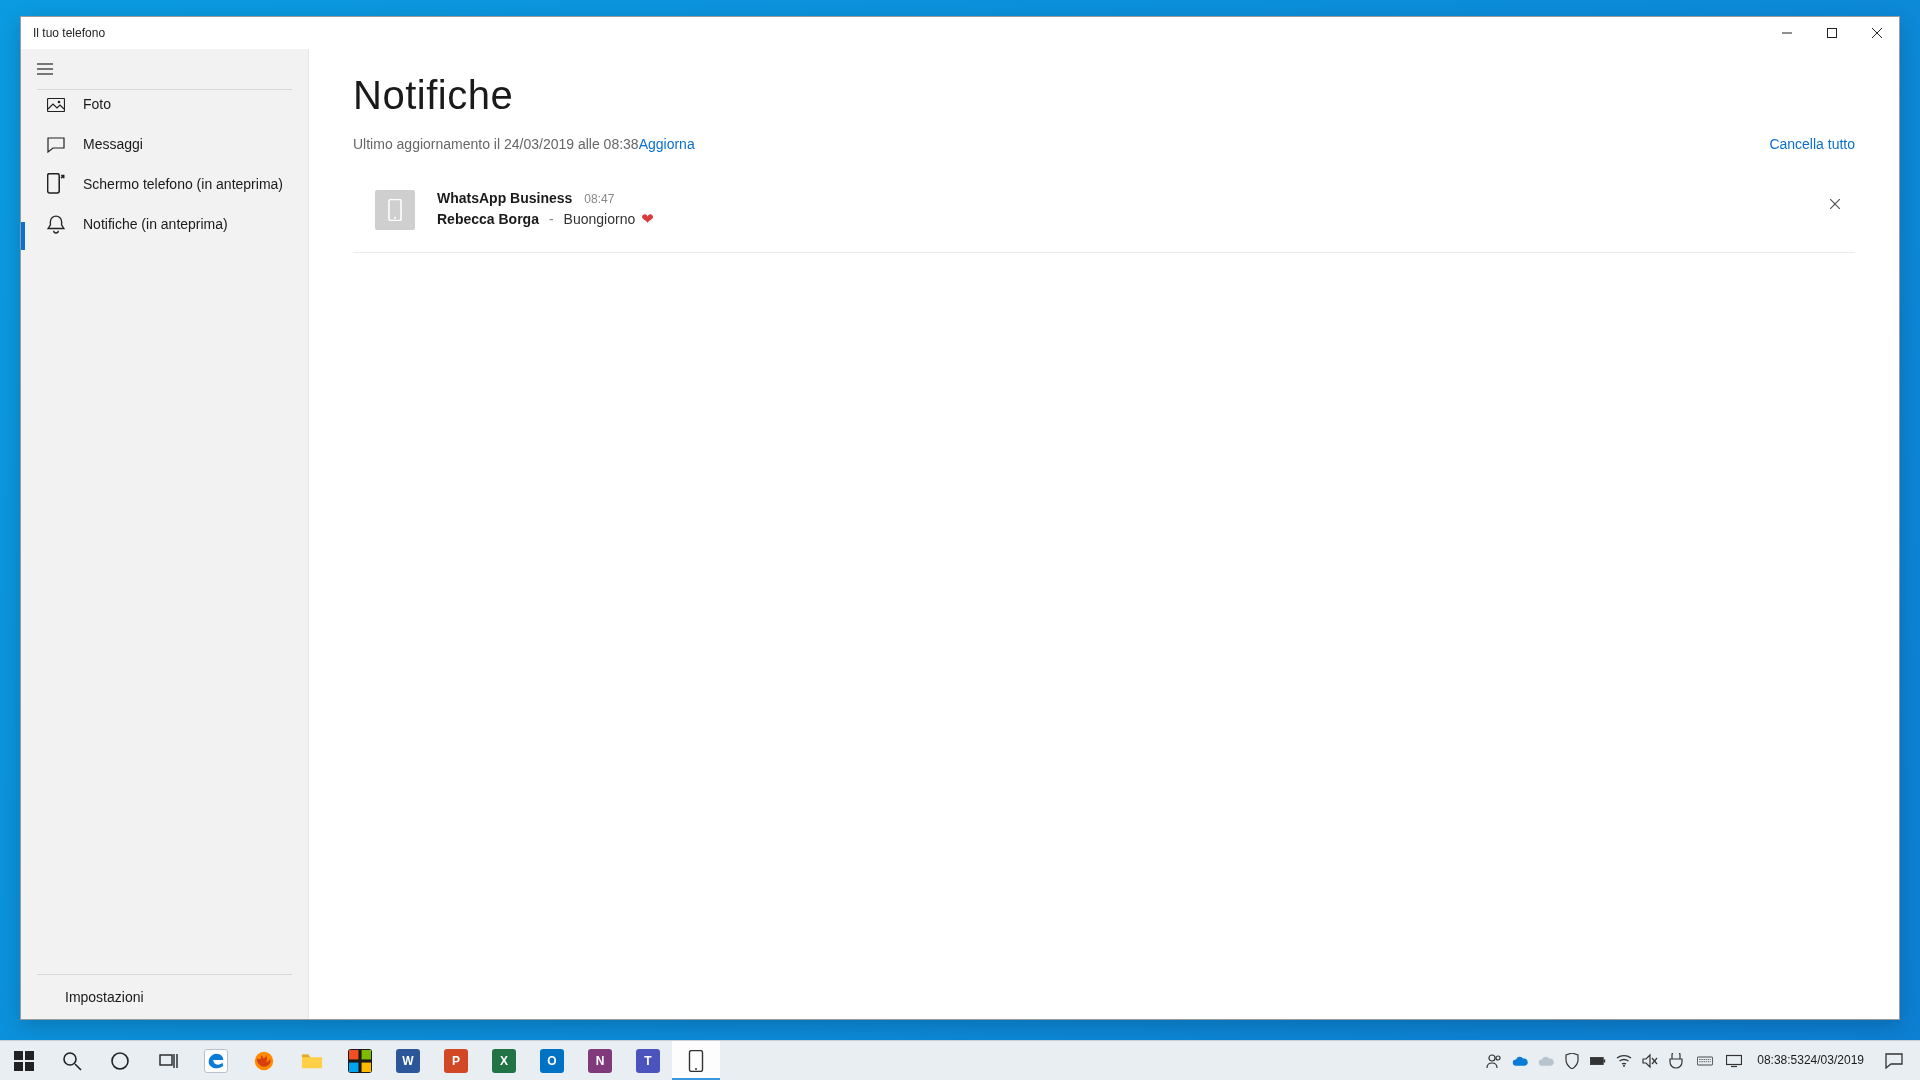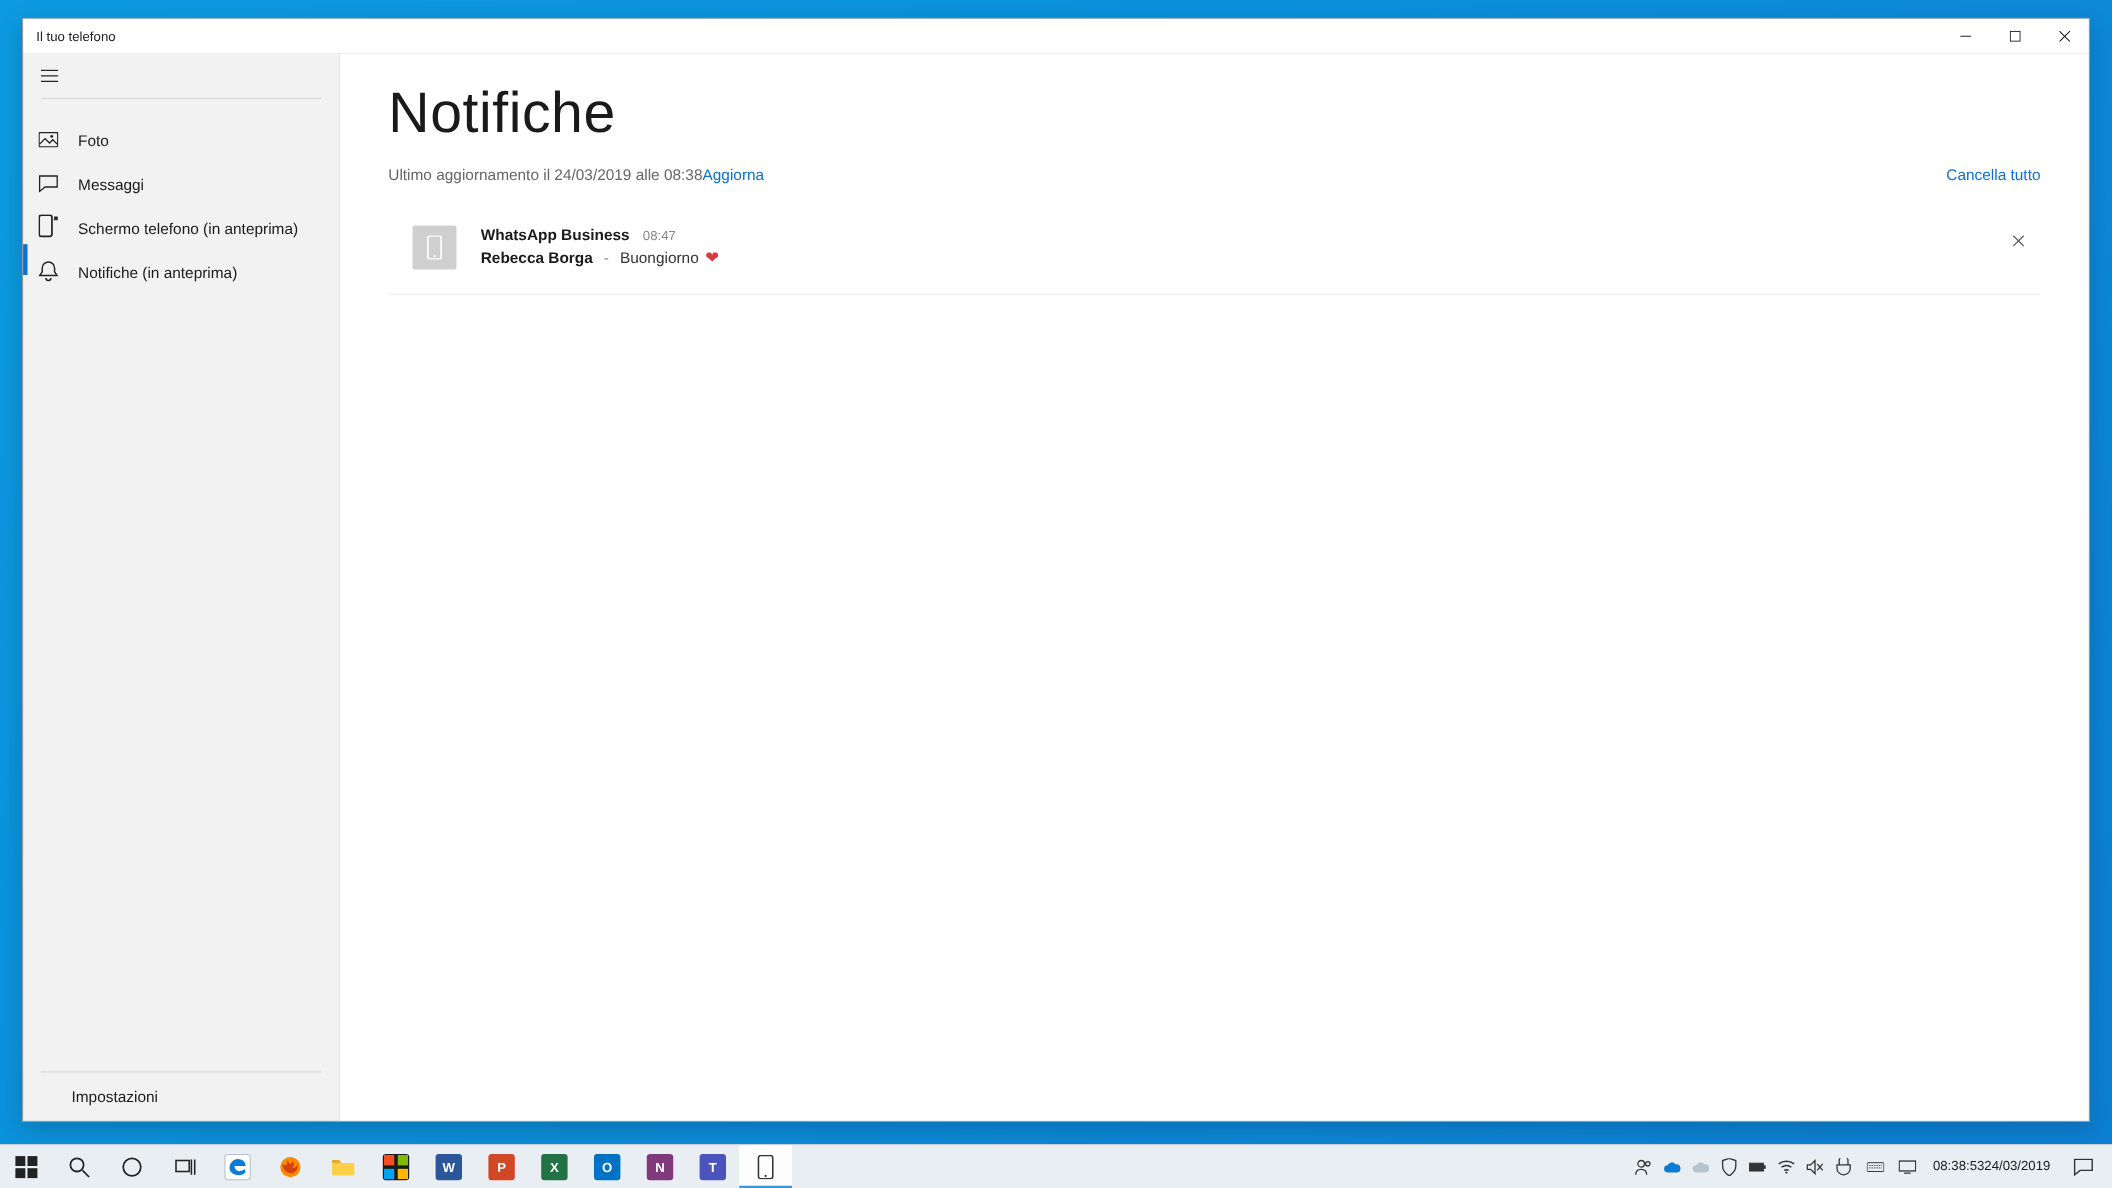--- a/index.html
+++ b/index.html
@@ -3,21 +3,21 @@
 <meta charset="utf-8">
 <style>
 * { margin: 0; padding: 0; box-sizing: border-box; font-family: "Segoe UI", sans-serif; }
 body {
   width: 1920px; height: 1080px;
   background: linear-gradient(135deg, #0b9be0 0%, #0d7fd3 100%);
   overflow: hidden; position: relative;
 }
 .window {
   position: absolute; left: 20px; top: 16px; right: 20px; bottom: 60px;
-  background: #0369a1; border: 1px solid #9b9b9b;
+  background: #ec4899; border: 1px solid #9b9b9b;
   display: flex; flex-direction: column;
   box-shadow: 0 6px 20px rgba(0,0,0,.18);
 }
 .titlebar {
   height: 32px; display: flex; align-items: center; justify-content: space-between;
   background: #fff; font-size: 12px; color: #222;
 }
 .titlebar-left { padding-left: 12px; }
 .win-controls { display: flex; }
 .win-btn {
@@ -44,35 +44,35 @@
   background: linear-gradient(180deg, #2661b5 0%, #3b8fe2 100%);
   position: relative;
 }
 .phone-shape::before { content: ""; position: absolute; top: 4px; left: 50%; transform: translateX(-50%);
   width: 14px; height: 2px; background: #000; border-radius: 2px; }
 .phone-label { margin-top: 14px; font-size: 14px; color: #222; }
 .side-divider { height: 1px; background: #d8d8d8; margin: 0 16px; }
 
 .nav { flex: 1; display: flex; flex-direction: column; padding-top: 6px; }
 .nav-item {
-  display: flex; align-items: flex-end; height: 40px; padding-left: 14px; gap: 18px;
+  display: flex; align-items: flex-start; height: 40px; padding-left: 26px; gap: 18px;
   font-size: 14px; color: #1a1a1a; cursor: pointer; position: relative;
 }
 .nav-item.active::before {
   content: ""; position: absolute; left: 0; top: 6px; bottom: 6px; width: 4px; background: #0c6ed6;
 }
 .nav-item .icon { width: 18px; height: 18px; display: flex; align-items: center; justify-content: center; flex-shrink: 0; }
 .nav-spacer { flex: 1; }
 .settings-row {
   display: flex; align-items: center; height: 44px; padding-left: 26px; gap: 18px;
   font-size: 14px; color: #1a1a1a; cursor: pointer;
 }
 
 .main { flex: 1; background: #fff; padding: 24px 44px 0 44px; display: flex; flex-direction: column; }
-.page-title { font-size: 52px; font-weight: 350; color: #1a1a1a; letter-spacing: .5px; }
+.page-title { font-size: 40px; font-weight: 350; color: #1a1a1a; letter-spacing: .5px; }
 .sub-row { display: flex; align-items: center; justify-content: space-between; margin-top: 18px; }
 .sub-left { display: flex; align-items: center; gap: 0; }
 .last-update { font-size: 14px; color: #666; }
 .link { font-size: 14px; color: #0b6fcf; cursor: pointer; }
 
 .notif-list { margin-top: 28px; }
 .notif {
   display: flex; align-items: flex-start; padding: 10px 0 22px 22px;
   border-bottom: 1px solid #eaeaea; position: relative;
 }

